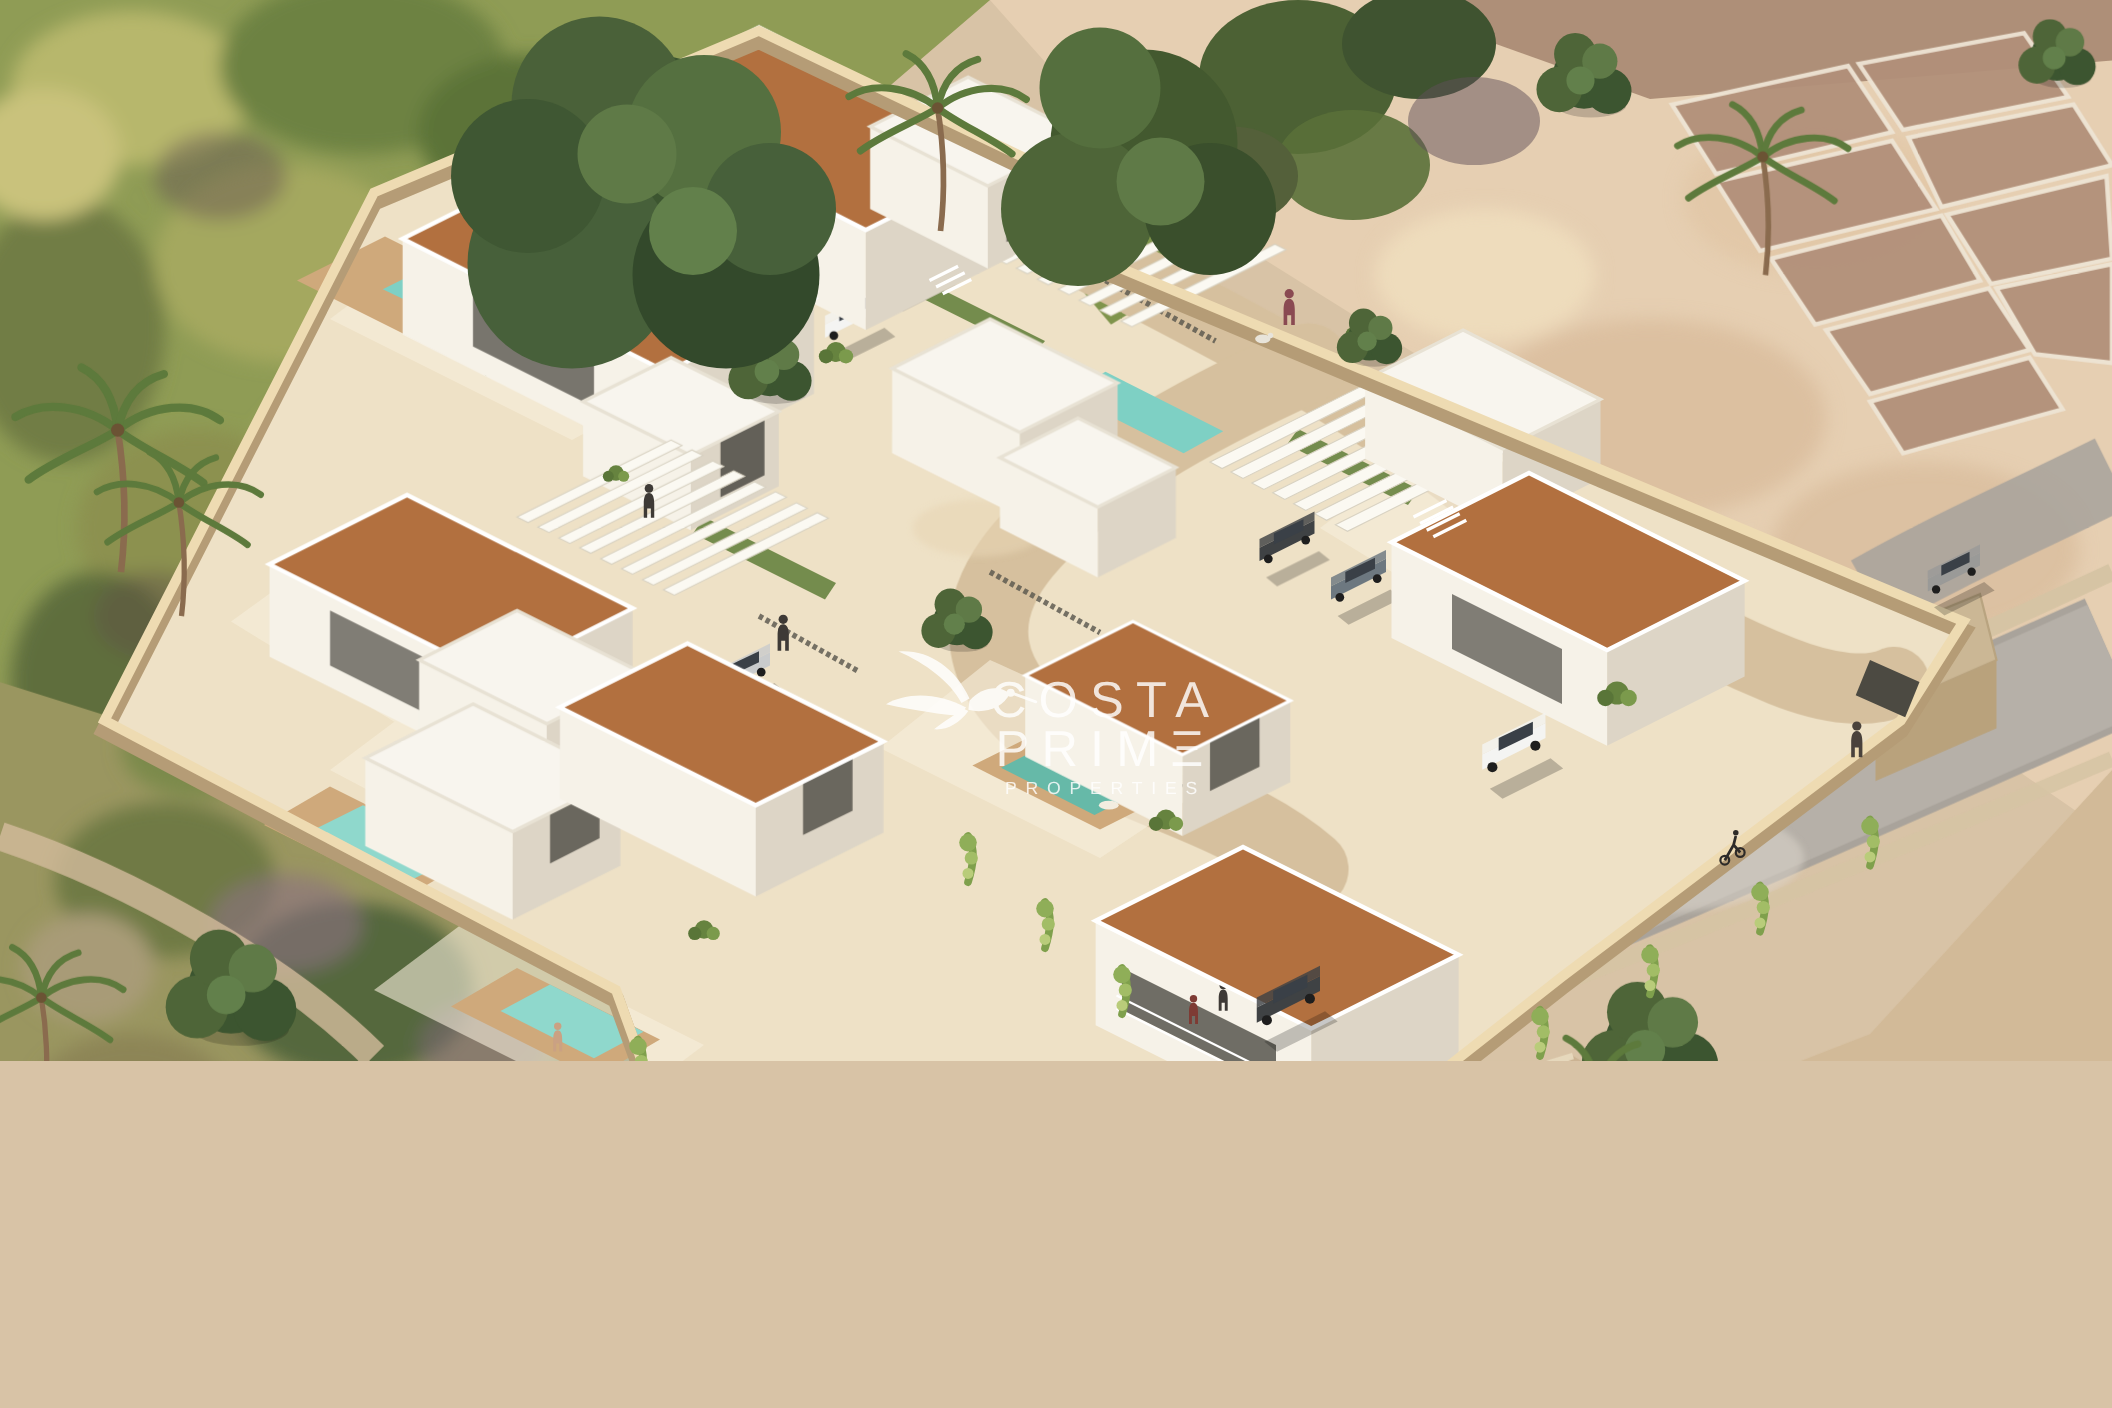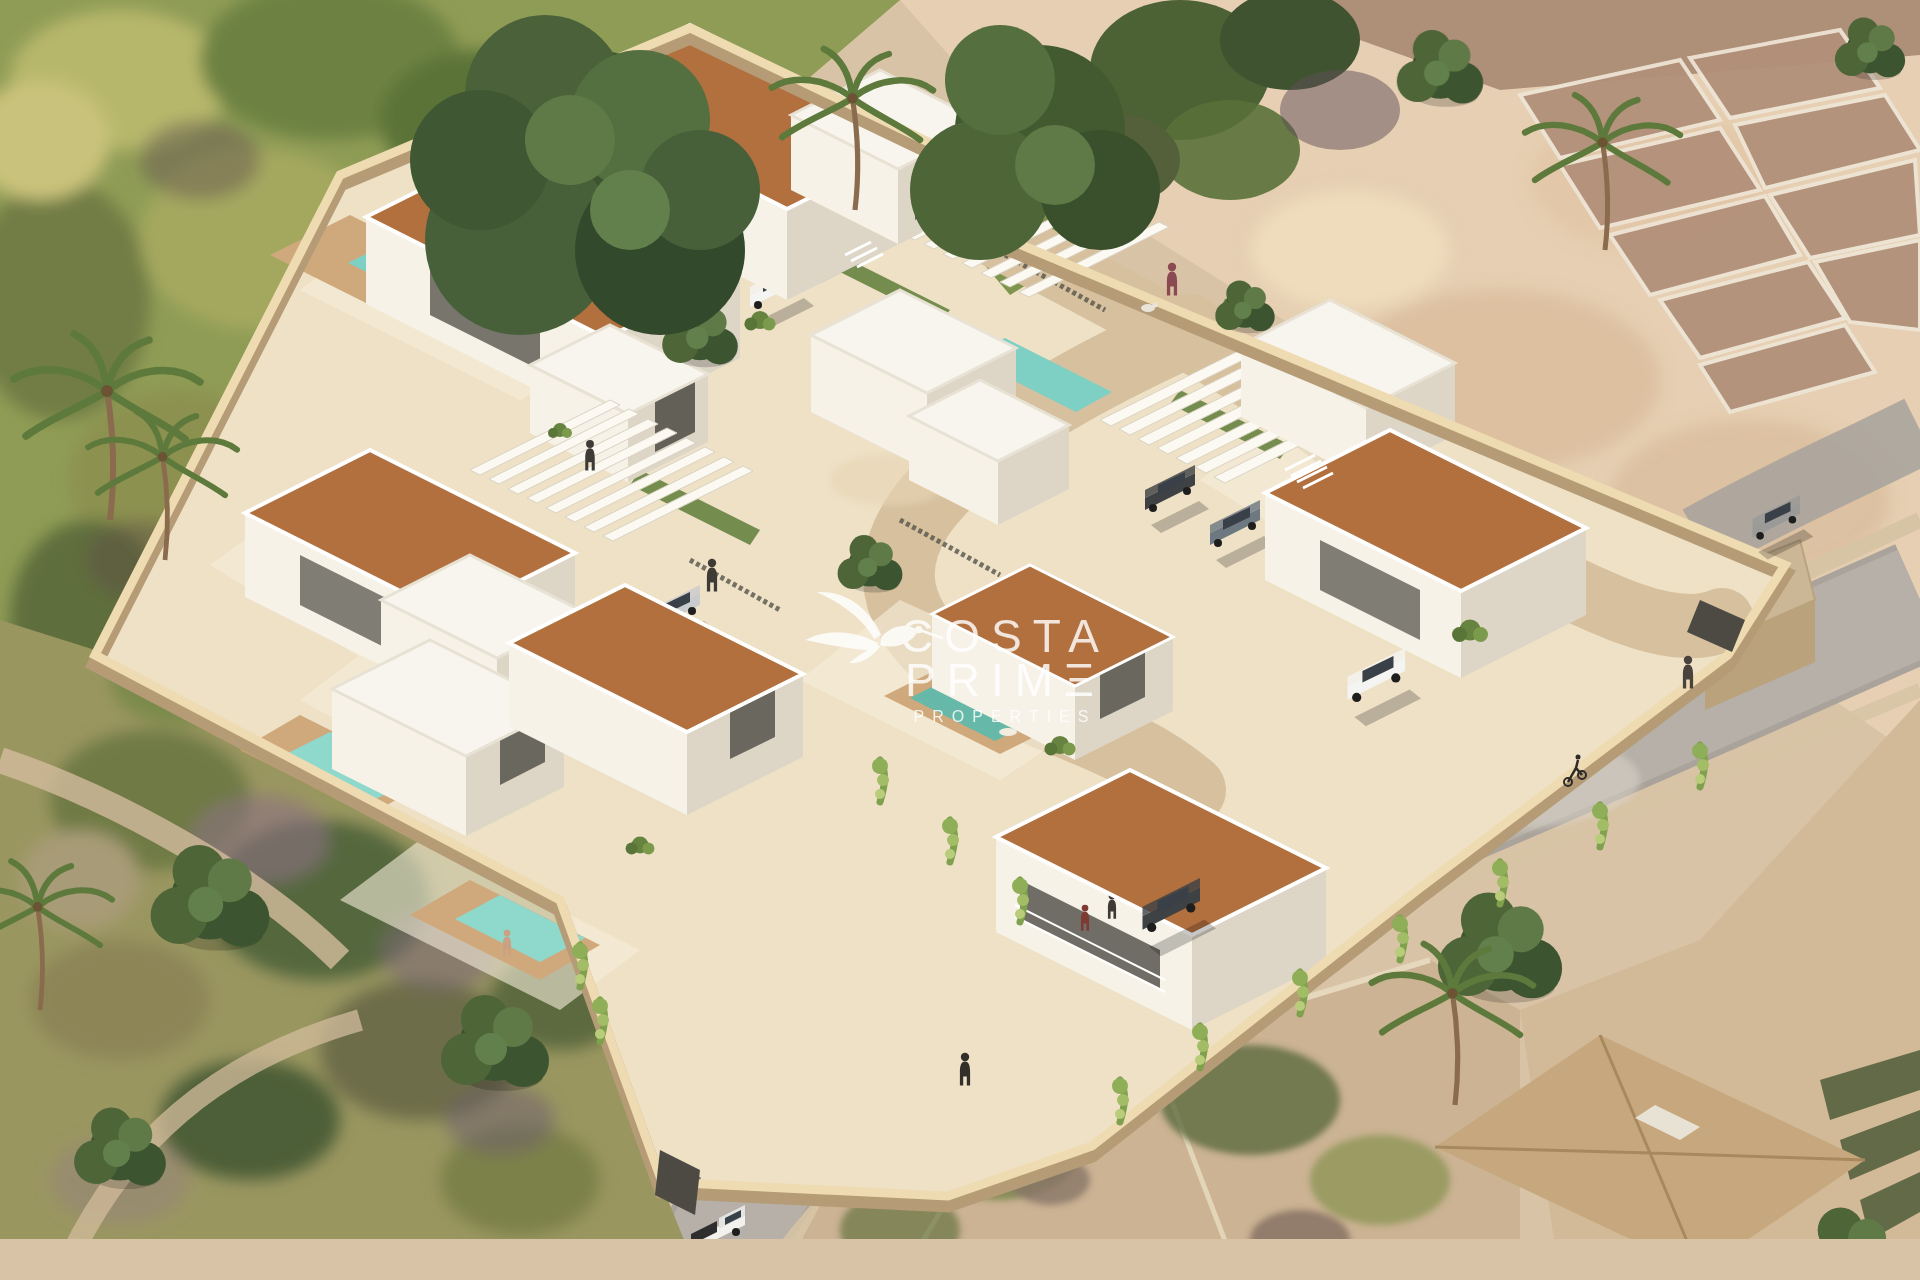--- a/index.html
+++ b/index.html
@@ -1,16 +1,16 @@
 <!DOCTYPE html>
 <html style="--sand: #d8c3a6; --sandLight: #e6cfb2; --greenField: #8f9c55; --scrub: #9a9660; --street: #b6b0a8; --ground: #eee1c6; --roadIn: #d6c09e; --roof: #b2703f; --white: #f6f2e8; --whiteShade: #ddd5c6; --flatRoof: #f8f5ee; --pool: #7ed0c4; --poolGreen: #66b9a8; --deck: #cfa97b; --vine: #8fae58; --hedge: #66833f; --treeDark: #3c5530; --treeMid: #4e6538; --wallTop: #eedbb2; --wallShade: #b59c76; --gate: #4c4a42; --win: #4e4b44; --stone: #d6c4a4; --rubble: #b2907a; --ruinEdge: #eee4d4; --neighborRoof: #c7a87e; --carWhite: #f4f4f2; --carSilver: #c9cbcc; --carDark: #3f4244; --carRed: #7e3b34; --watermark: #ffffff;"><head>
 <meta charset="utf-8">
 <style>
   html,body{margin:0;padding:0;background:#d8c3a6;}
-  .stage{position:relative;width:1920px;height:1239px;overflow:hidden;font-family:"Liberation Sans",sans-serif;}
+  .stage{position:relative;width:1920px;height:964px;overflow:hidden;font-family:"Liberation Sans",sans-serif;}
   svg{display:block;width:1920px;height:1280px;}
   .wm-text{font-family:"Liberation Sans",sans-serif;fill:var(--watermark);}
 </style>
 </head>
 <body>
 
 <div class="stage">
 <svg viewBox="0 0 1920 1280">
   <defs>
     <filter id="soft" x="-30%" y="-30%" width="160%" height="160%">

